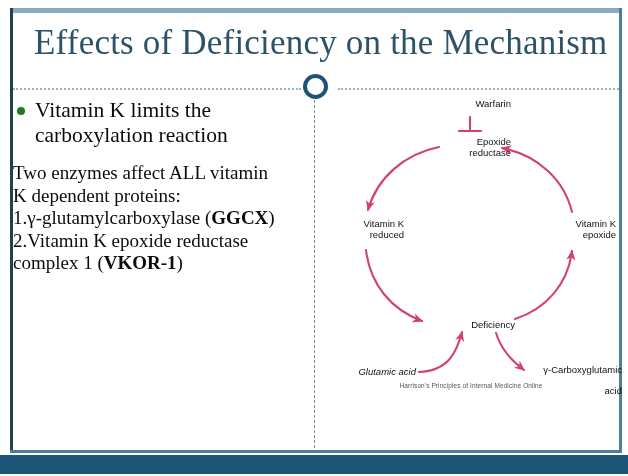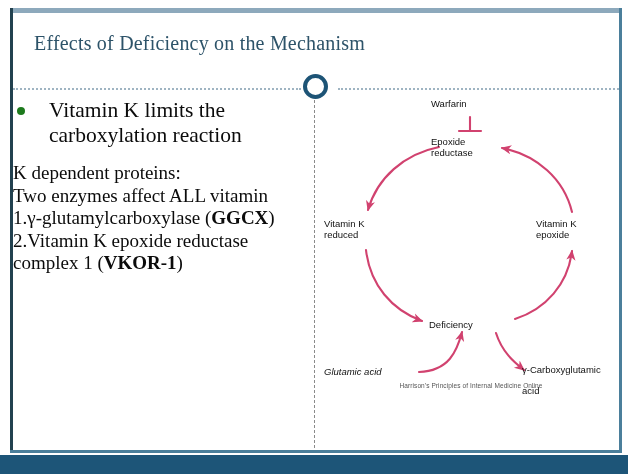--- a/index.html
+++ b/index.html
@@ -32,21 +32,21 @@
   }
   .footer-band{
     position:absolute;left:0;top:455px;width:628px;height:19px;
     background:#1d5578;
   }
 
   
   .title{
     position:absolute;left:34px;top:24px;width:560px;
     font-family:"Liberation Serif",serif;
-    font-size:20px;
+    font-size:35px;
     line-height:38px;
     color:#2d5369;
     letter-spacing:0.2px;
     white-space:nowrap;
   }
 
   
   .rule-left{
     position:absolute;left:13px;top:88px;width:288px;height:0;
     border-top:2px dotted #9fb4c2;
@@ -71,21 +71,21 @@
 
   
   .left-col{
     position:absolute;left:13px;top:98px;width:296px;
   }
   .bullet-list{
     list-style:none;margin:0;padding:0;
   }
   .bullet-item{
     position:relative;
-    padding-left:36px;
+    padding-left:22px;
     font-size:21.5px;
     line-height:25px;
     color:#0b0b0b;
     margin-bottom:2px;
     font-family:"Liberation Serif",serif;
   }
   .bullet-item .dot{
     position:absolute;left:4px;top:9px;
     width:8px;height:8px;border-radius:50%;
     background:#1d7a1d;
@@ -104,21 +104,21 @@
   .diagram{
     position:absolute;left:318px;top:100px;width:306px;height:348px;
   }
   .diagram svg{display:block;}
   .dtext{
     position:absolute;
     font-family:"Liberation Sans",sans-serif;
     font-size:9.5px;
     line-height:11.5px;
     color:#111111;
-    text-align:left;
+    text-align:right;
     white-space:nowrap;
   }
   .credit{
     position:absolute;left:0;top:282px;width:306px;
     text-align:center;
     font-family:"Liberation Sans",sans-serif;
     font-size:6.5px;
     color:#555555;
     letter-spacing:0.1px;
   }
@@ -142,22 +142,22 @@
 
   <div class="left-col">
     <ul class="bullet-list">
       <li class="bullet-item">
         <span class="dot"></span>
         <span>Vitamin K limits the carboxylation reaction</span>
       </li>
     </ul>
 
     <div class="para">
+      <span class="line">Two enzymes affect ALL vitamin</span>
       <span class="line">K dependent proteins:</span>
-      <span class="line">Two enzymes affect ALL vitamin</span>
       <span class="line"><span>1.γ-glutamylcarboxylase (</span><b>GGCX</b><span>)</span></span>
       <span class="line">2.Vitamin K epoxide reductase</span>
       <span class="line"><span>complex 1 (</span><b>VKOR-1</b><span>)</span></span>
     </div>
   </div>
 
   <div class="diagram">
 
     <svg width="306" height="300" viewBox="0 0 306 300">
       <defs>

